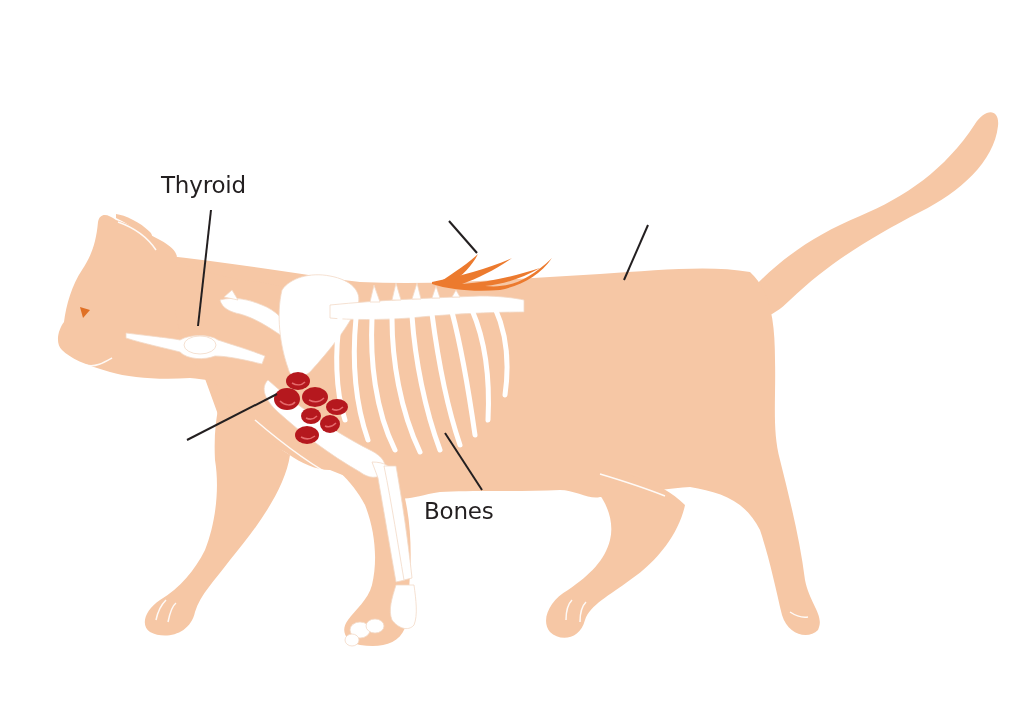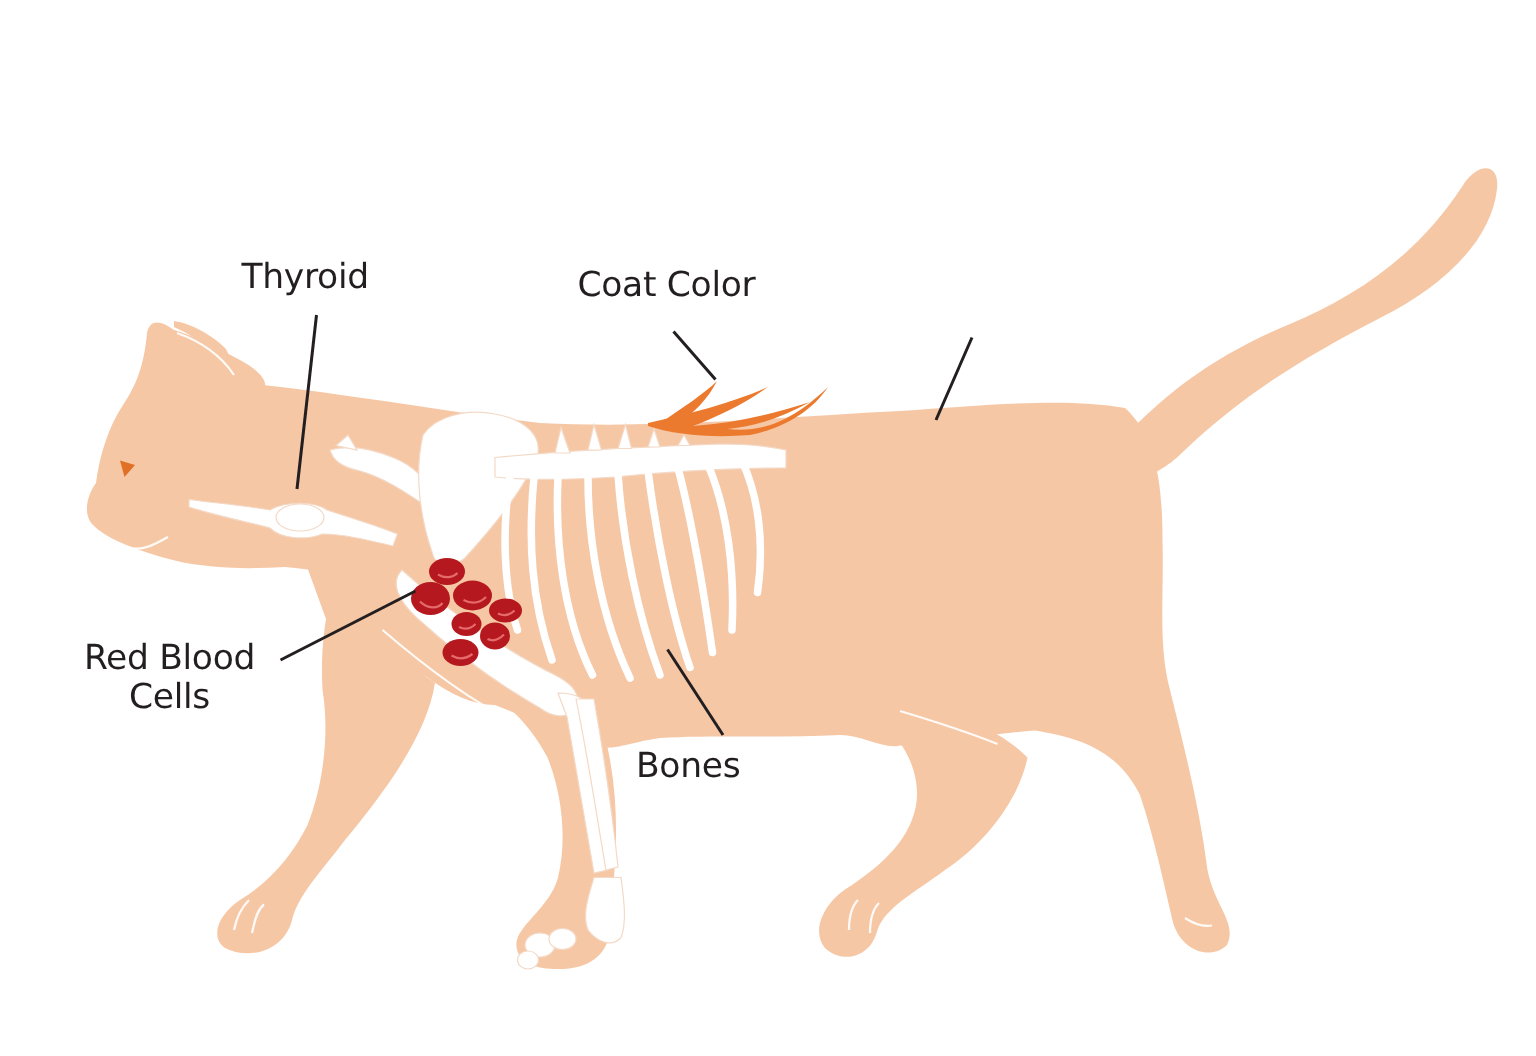--- a/index.html
+++ b/index.html
@@ -135,19 +135,14 @@
       <line x1="211" y1="210" x2="198" y2="326"></line>
       <line x1="449" y1="221" x2="477" y2="253"></line>
       <line x1="648" y1="225" x2="624" y2="280"></line>
       <line x1="187" y1="440" x2="277" y2="394"></line>
       <line x1="445" y1="433" x2="482" y2="490"></line>
     </g>
   </svg>
 
   
   <div class="label" style="left:161px; top:172px;">Thyroid</div>
-  <div class="label" style="left:385px; top:177px;">Coat Color</div>
-  <div class="label center" style="left:48px; top:426px; width:130px;">
-    <div>Red Blood</div>
-    <div>Cells</div>
-  </div>
   <div class="label" style="left:424px; top:498px;">Bones</div>
 </div>
 
 </body></html>

